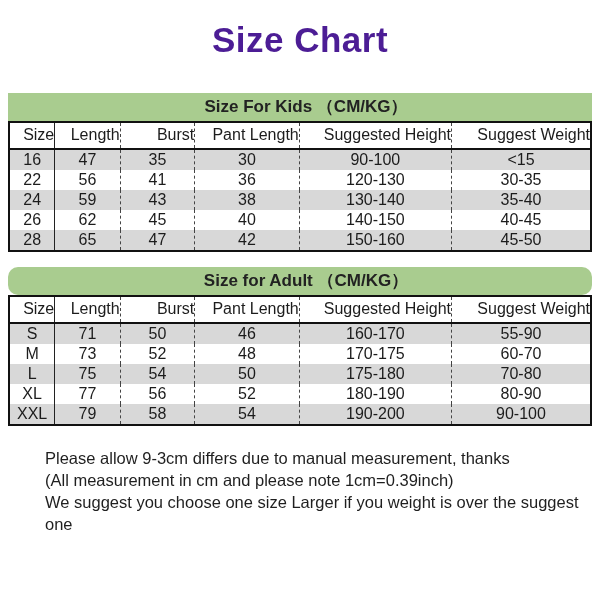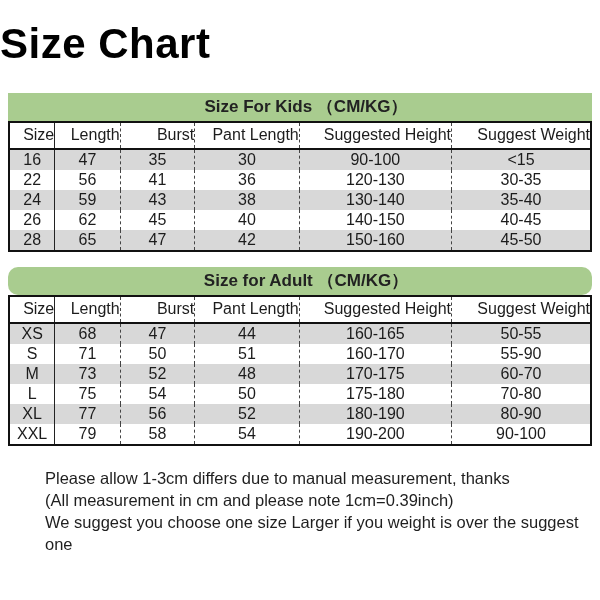--- a/index.html
+++ b/index.html
@@ -10,27 +10,28 @@
   html,body{margin:0;padding:0;}
   body{
     width:600px;height:600px;
     background:#ffffff;
     font-family:"Liberation Sans","DejaVu Sans",sans-serif;
     color:var(--ink);
     overflow:hidden;
   }
   .page{width:600px;height:600px;position:relative;}
   .title{
-    font-size:42px;
+    text-align:center;
+    font-size:35px;
     font-weight:600;
     letter-spacing:0.5px;
     margin:0;
     padding-top:20px;
     height:50px;
-    color:#000000;
+    color:#4c1d95;
   }
   .banner{
     margin:0 8px;
     background:var(--green);
     text-align:center;
     font-size:17px;
     font-weight:700;
     color:#222;
     padding:4px 0 5px 12px;
     line-height:19px;
@@ -151,32 +152,24 @@
           <th>Size</th>
           <th>Length</th>
           <th>Burst</th>
           <th>Pant Length</th>
           <th>Suggested Height</th>
           <th>Suggest Weight</th>
         </tr>
       </thead>
       <tbody>
         <tr>
-          <td>XS</td>
-          <td>68</td>
-          <td>47</td>
-          <td>44</td>
-          <td>160-165</td>
-          <td>50-55</td>
-        </tr>
-        <tr>
           <td>S</td>
           <td>71</td>
           <td>50</td>
-          <td>51</td>
+          <td>46</td>
           <td>160-170</td>
           <td>55-90</td>
         </tr>
         <tr>
           <td>M</td>
           <td>73</td>
           <td>52</td>
           <td>48</td>
           <td>170-175</td>
           <td>60-70</td>
@@ -202,18 +195,18 @@
           <td>79</td>
           <td>58</td>
           <td>54</td>
           <td>190-200</td>
           <td>90-100</td>
         </tr>
       </tbody>
     </table>
 
   <div class="notes">
-    <p>Please allow 1-3cm differs due to manual measurement, thanks</p>
+    <p>Please allow 9-3cm differs due to manual measurement, thanks</p>
     <p>(All measurement in cm and please note 1cm=0.39inch)</p>
     <p>We suggest you choose one size Larger if you weight is over the suggest one</p>
   </div>
 
 </div>
 
 </body></html>

